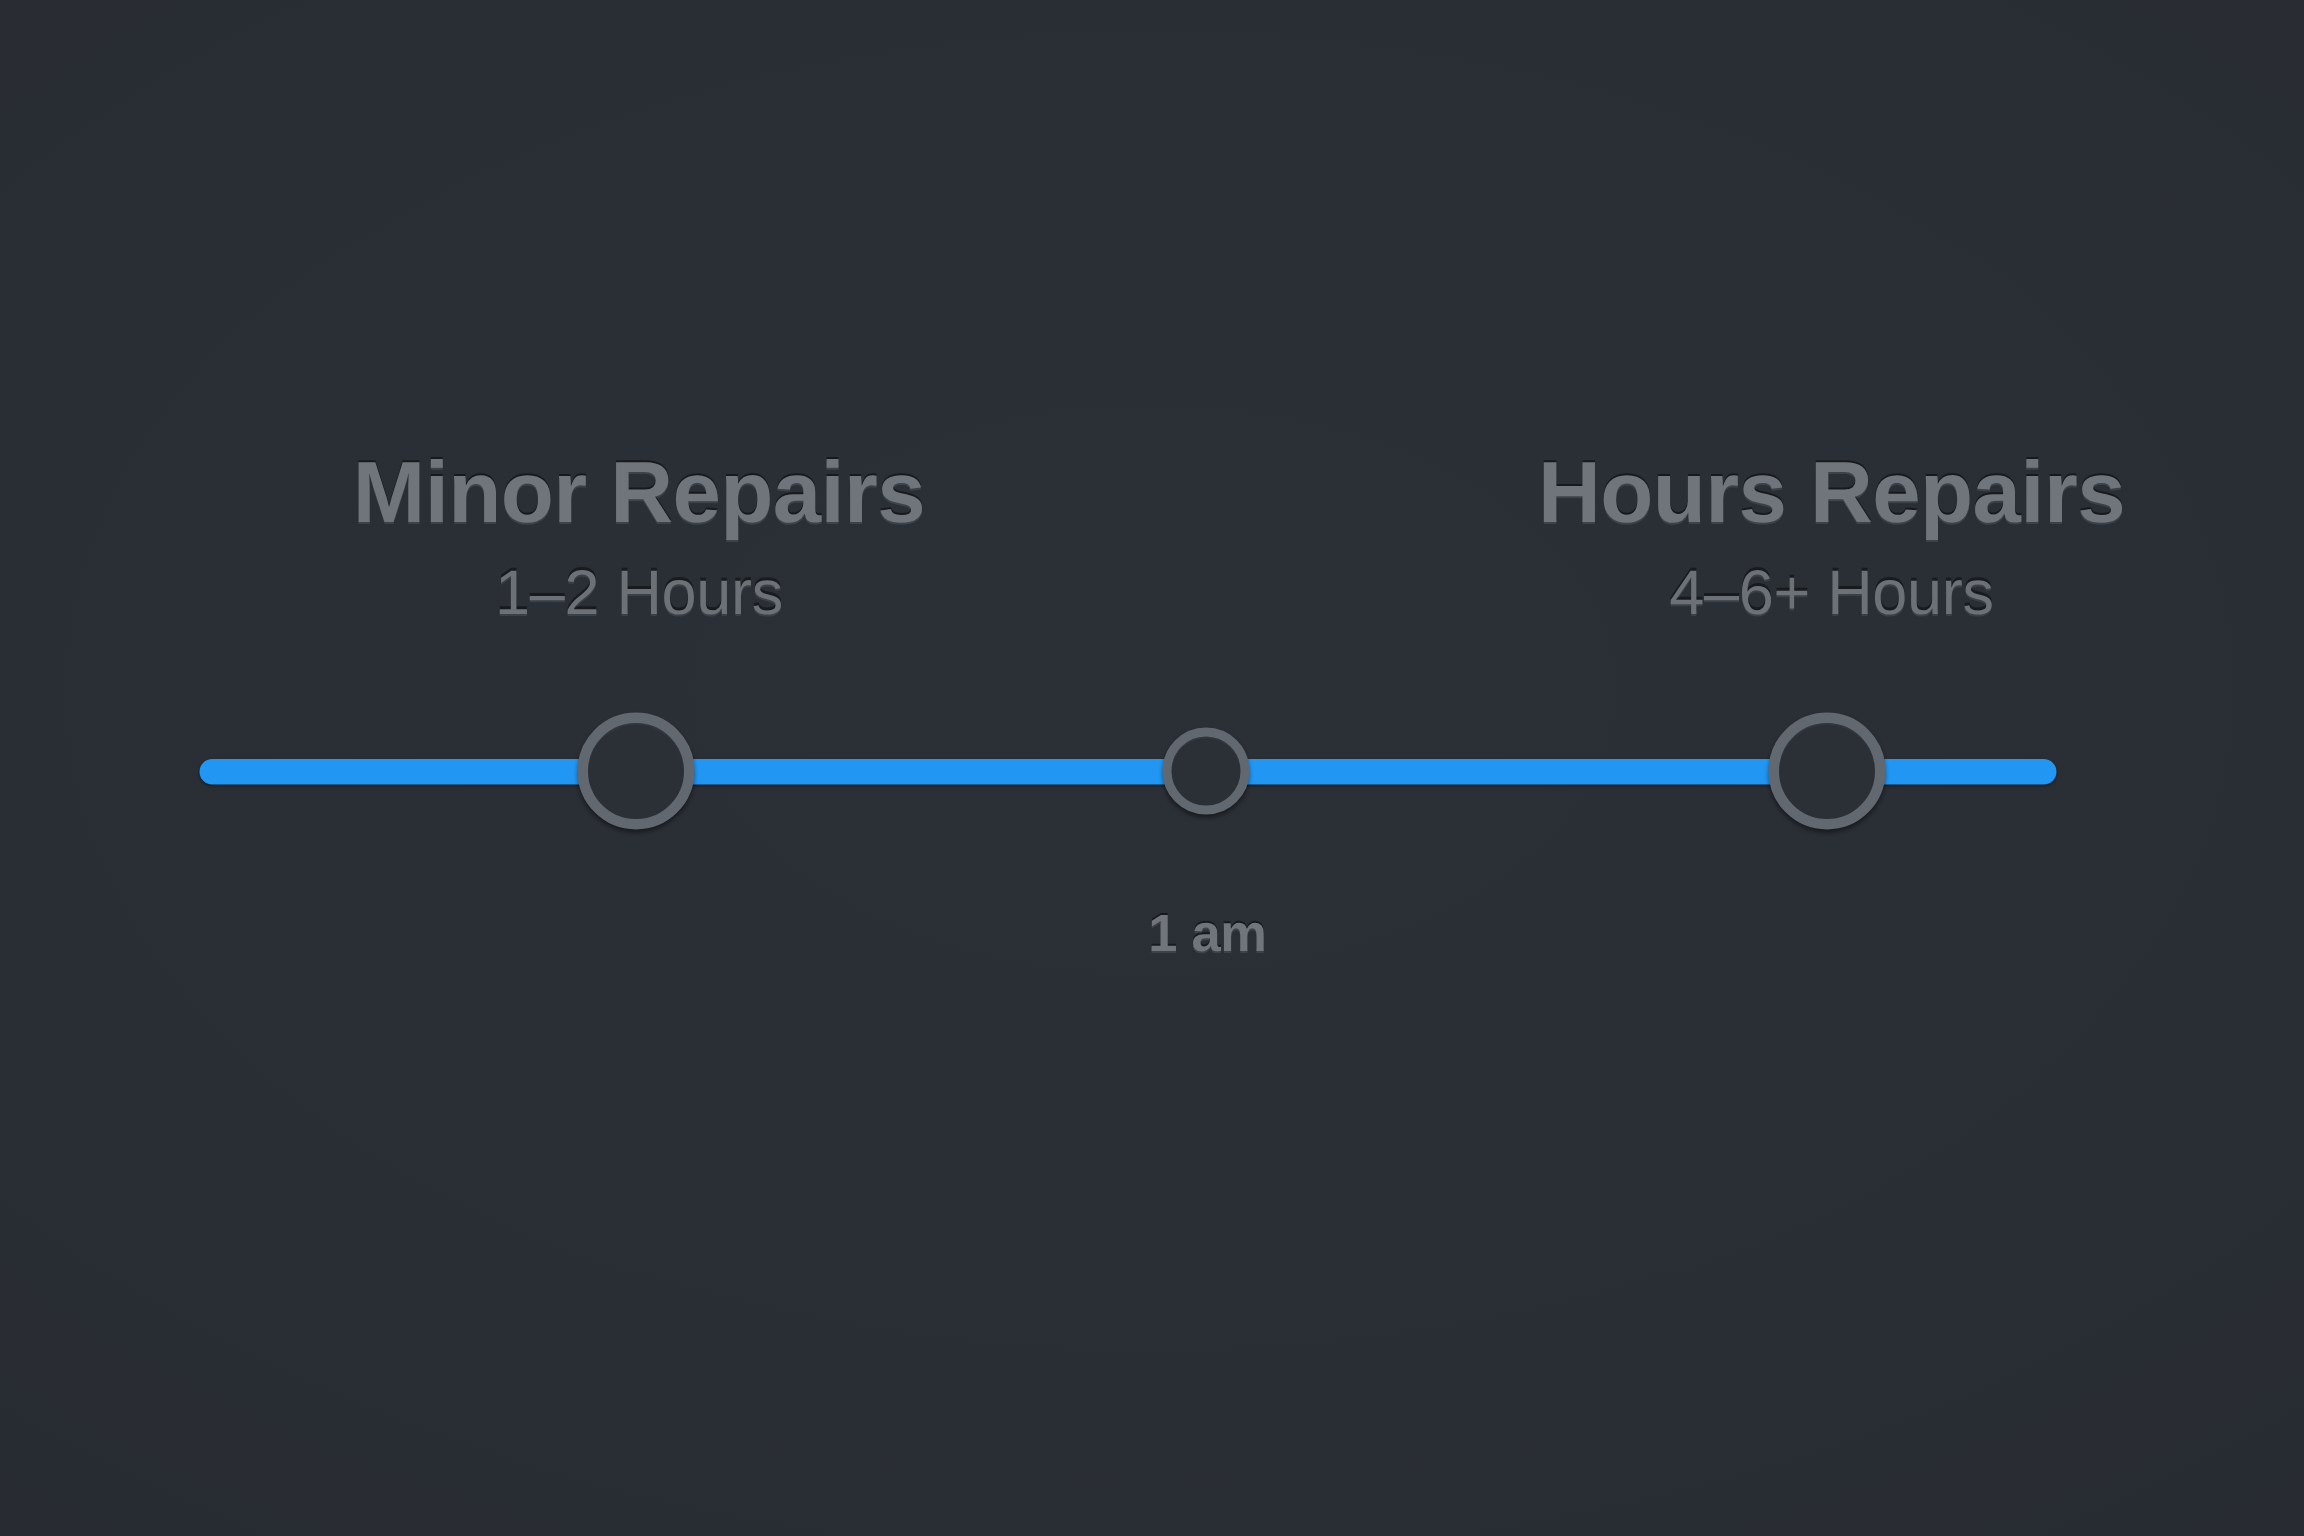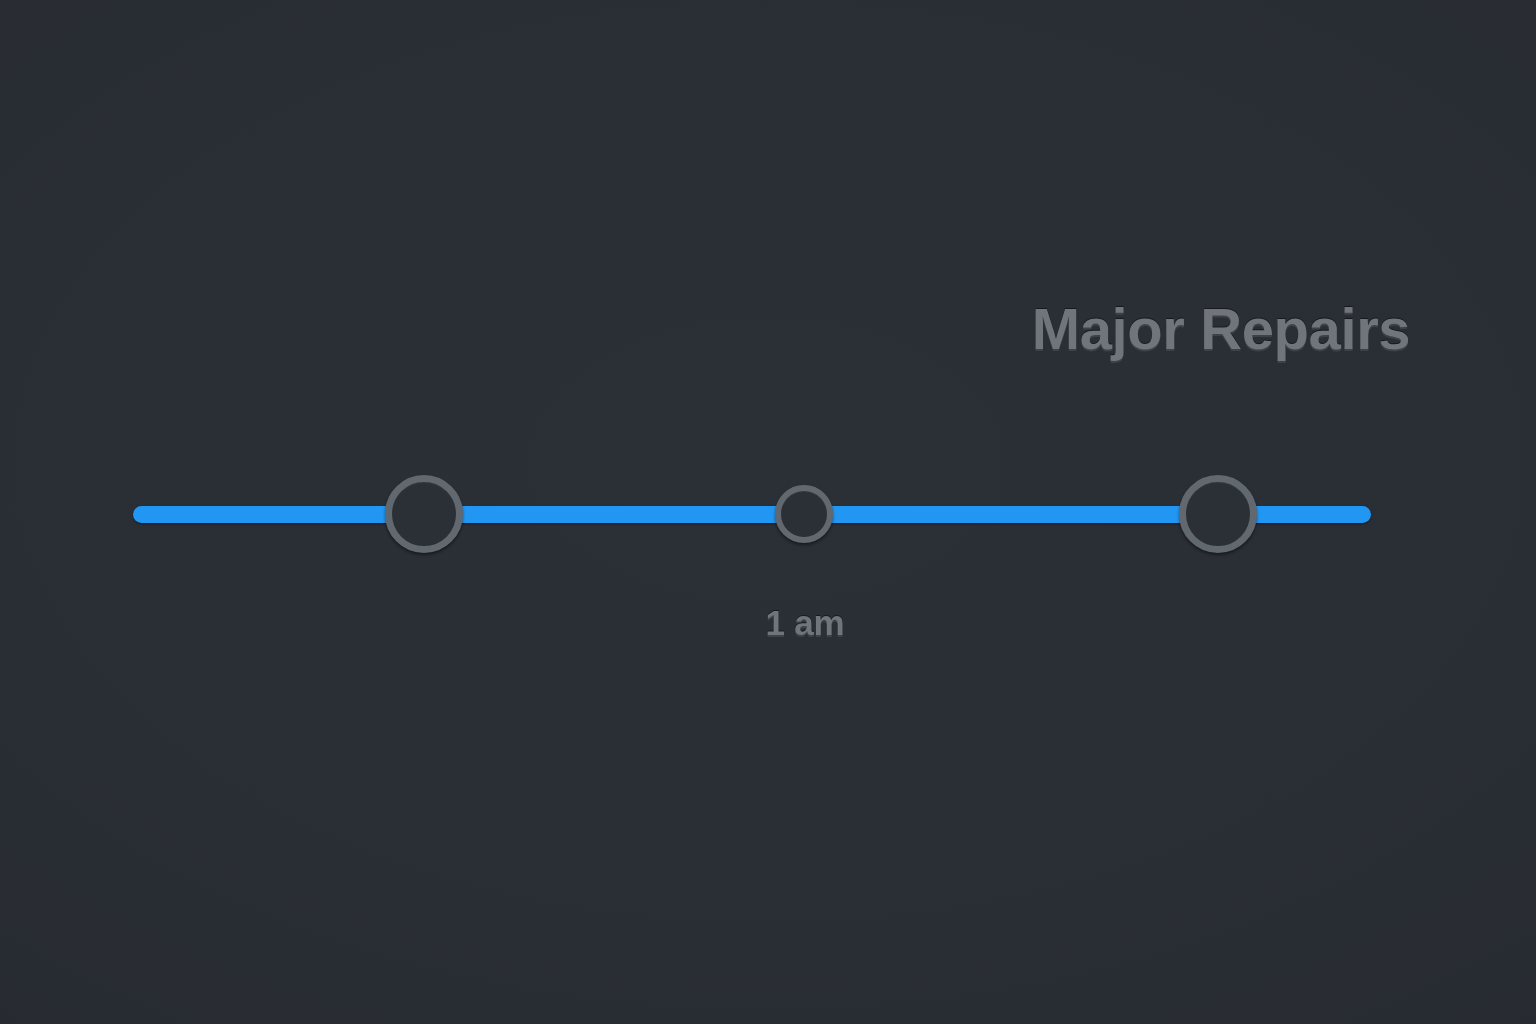--- a/index.html
+++ b/index.html
@@ -126,23 +126,28 @@
     color: #6f757b;
     text-shadow: 0 -1.5px 0 rgba(0,0,0,.45), 0 1.5px 0 rgba(160,168,176,.16);
     user-select: none;
   }
 </style>
 </head>
 <body>
 
 <div class="stage">
 
+  <div class="label-group" id="label-left">
+    <div class="label-title">Minor Repairs</div>
+    <div class="label-sub">1–2 Hours</div>
+  </div>
 
   <div class="label-group" id="label-right">
-    <div class="label-title">Major Repairs</div>
+    <div class="label-title">Hours Repairs</div>
+    <div class="label-sub">4–6+ Hours</div>
   </div>
 
   <div class="slider">
     <div class="track"></div>
     <div class="handle lg" id="handle-start"></div>
     <div class="handle sm" id="handle-mid"></div>
     <div class="handle lg" id="handle-end"></div>
   </div>
 
   <div class="value-caption">1 am</div>

